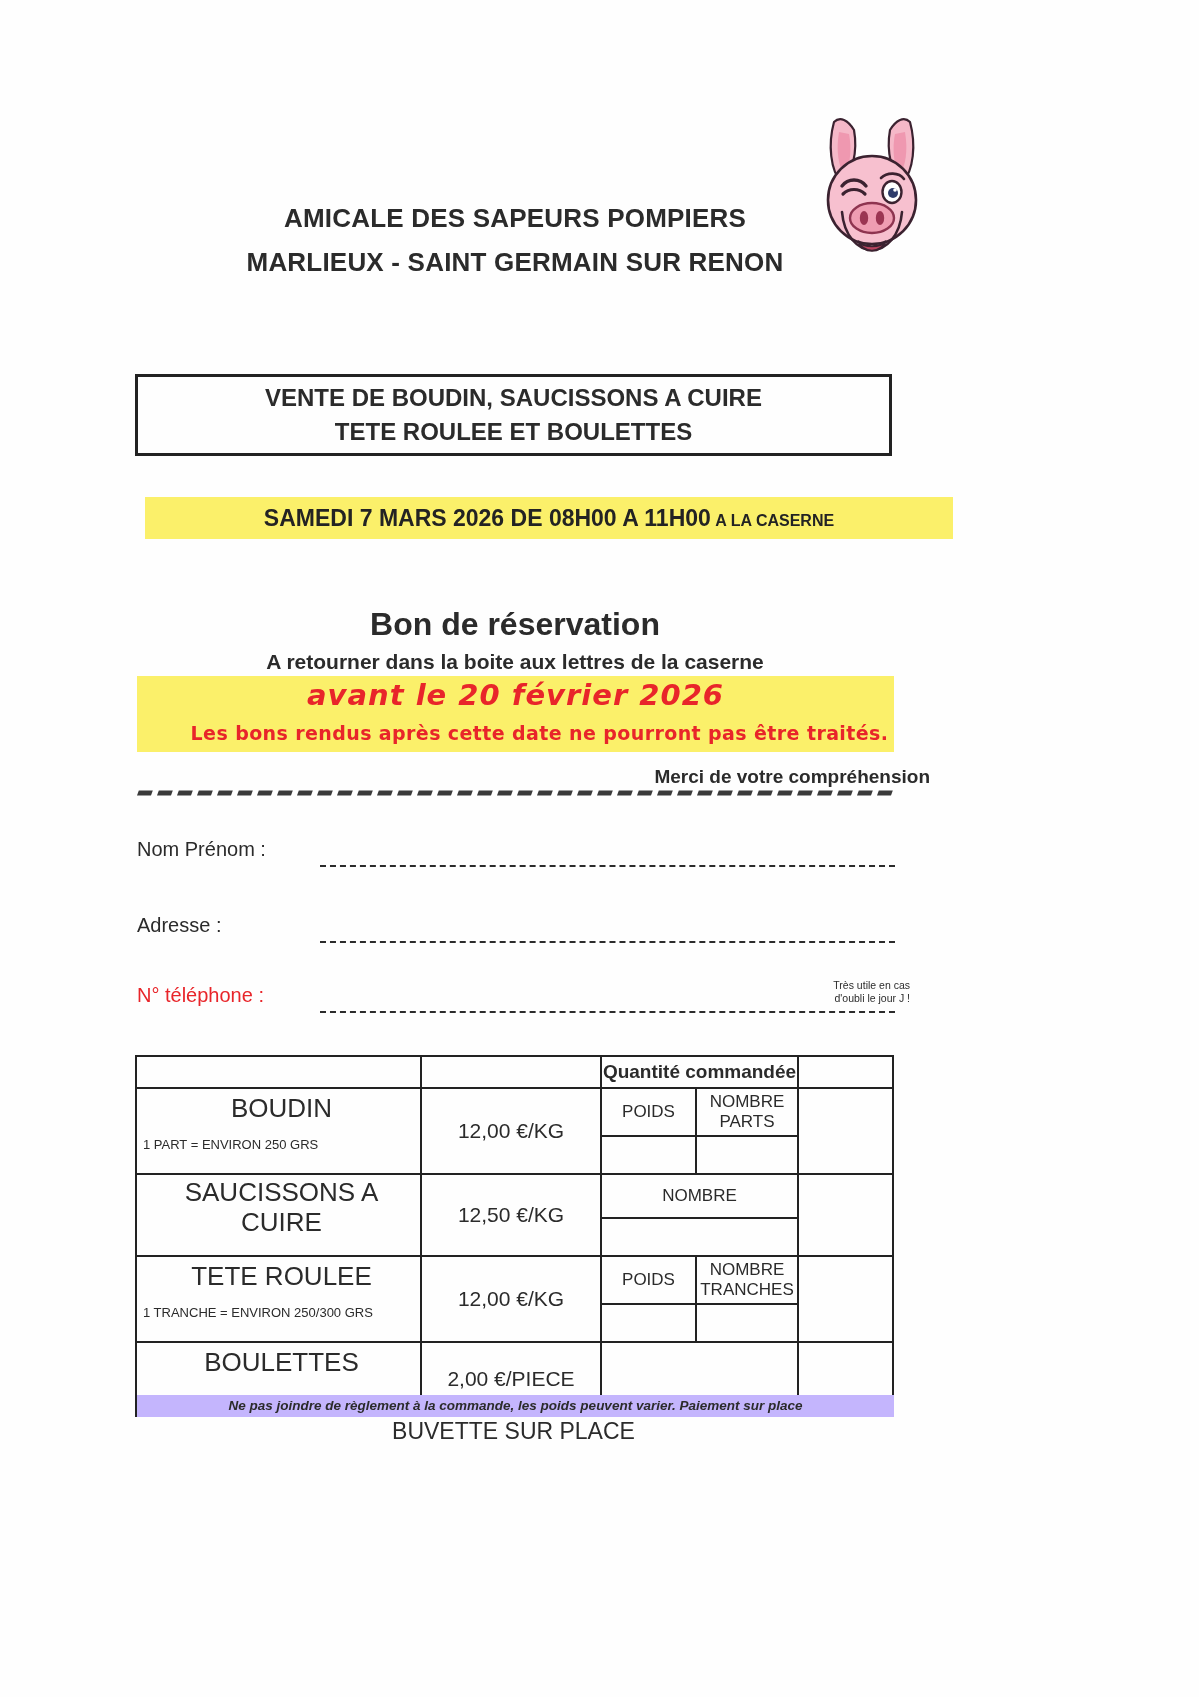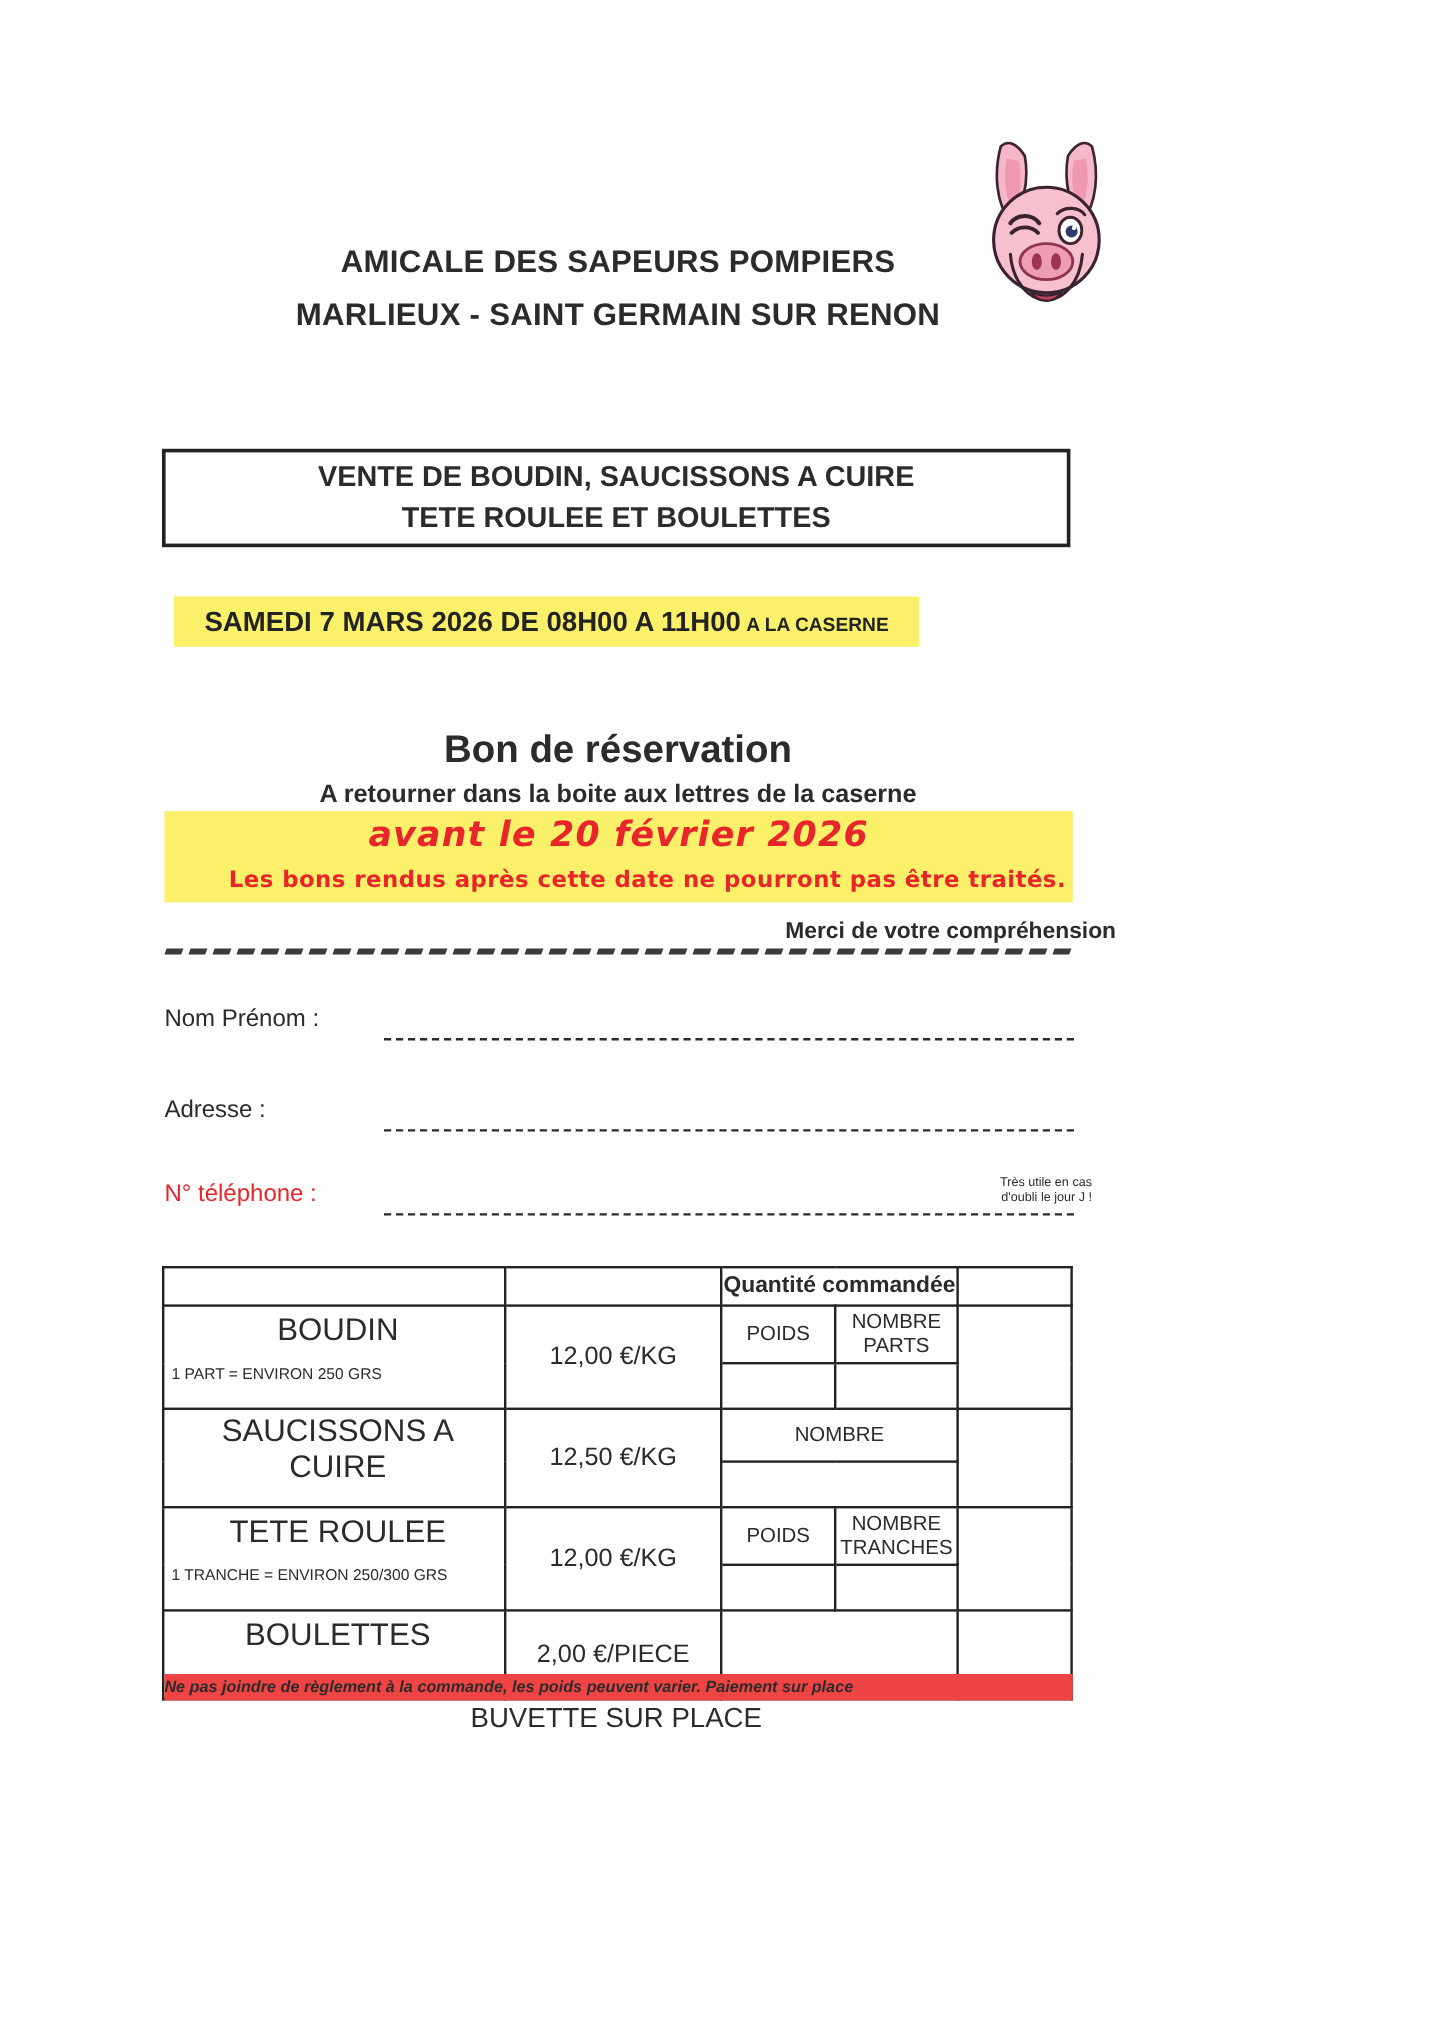--- a/index.html
+++ b/index.html
@@ -67,21 +67,21 @@
     line-height: 34px;
     color: #2b2b2b;
     white-space: nowrap;
   }
 
   
   .band-date {
     position: absolute;
     left: 145px;
     top: 497px;
-    width: 621px;
+    width: 808px;
     height: 42px;
     background: #fbf06a;
     text-align: center;
     line-height: 42px;
     white-space: nowrap;
   }
   .band-date .big {
     font-size: 23px;
     font-weight: bold;
     color: #232323;
@@ -270,21 +270,22 @@
     line-height: 20px;
   }
 
   
   .foot-band {
     position: absolute;
     left: 137px;
     top: 1395px;
     width: 757px;
     height: 22px;
-    background: #ef4444;
+    background: #c4b5fd;
+    text-align: center;
     line-height: 22px;
     font-size: 13.5px;
     font-weight: bold;
     font-style: italic;
     color: #2b2b2b;
     white-space: nowrap;
   }
   .buvette {
     position: absolute;
     left: 135px;

